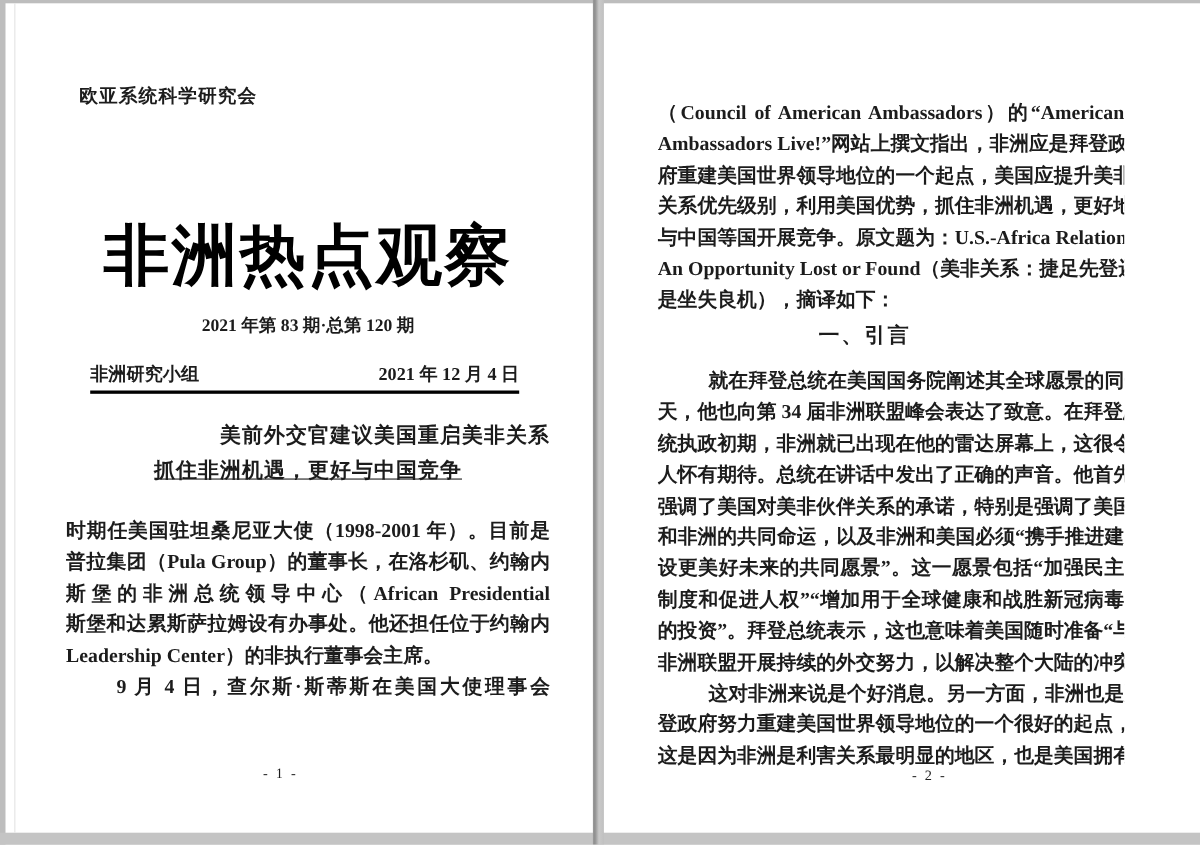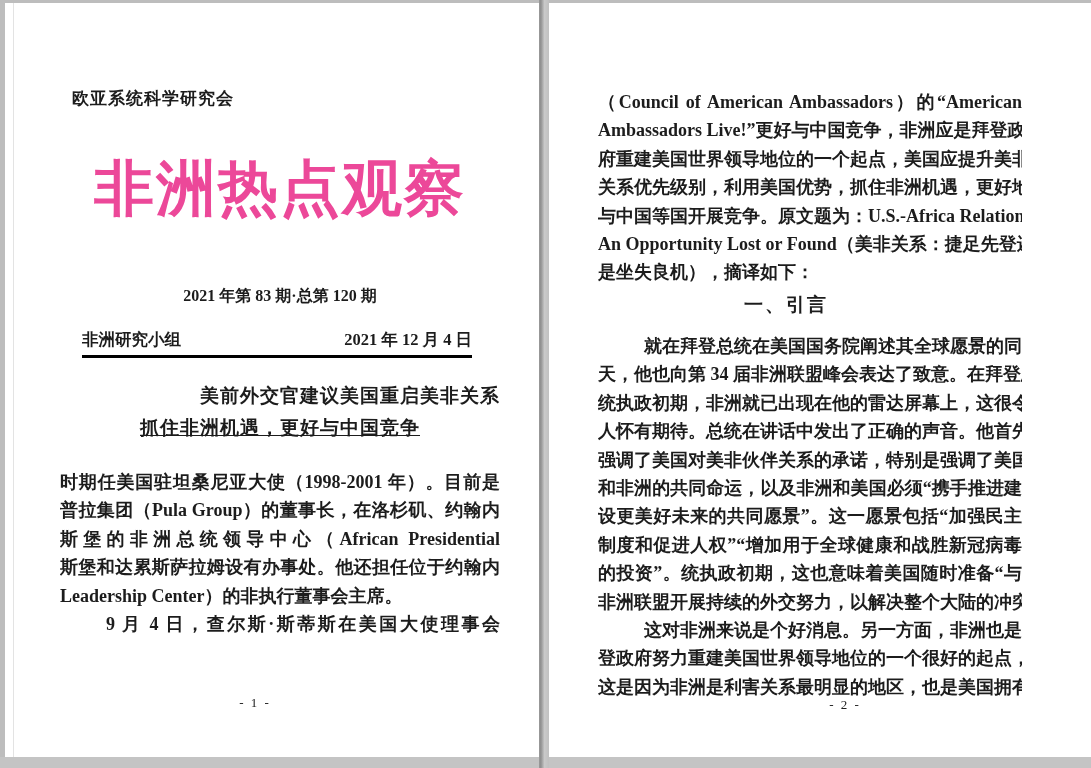--- a/index.html
+++ b/index.html
@@ -11,21 +11,21 @@
   .strip-left{left:0;top:0;width:5px;height:768px;background:#bdbdbd;}
   .strip-bottom{left:0;top:757px;width:1091px;height:11px;background:#c4c4c4;}
   .page-divider{left:539px;top:0;width:10px;height:768px;
     background:linear-gradient(90deg,#9a9a9a 0%,#8f8f8f 18%,#c9c9c9 55%,#c0c0c0 100%);}
   .page-edge-line{left:13px;top:3px;width:1px;height:754px;background:#e3e3e3;}
   .page{background:#ffffff;}
   .page1{left:5px;top:3px;width:534px;height:754px;}
   .page2{left:549px;top:3px;width:542px;height:754px;}
 
   
-  .org{left:72px;top:87px;width:300px;font-family:"Liberation Sans","DejaVu Sans",sans-serif;
+  .org{left:72px;top:76px;width:300px;font-family:"Liberation Sans","DejaVu Sans",sans-serif;
        font-weight:bold;font-size:17px;letter-spacing:1px;}
   .masthead{left:60px;top:156px;width:440px;text-align:center;font-weight:bold;
        font-size:60px;letter-spacing:2px;line-height:1.1;}
   .issue-line{left:60px;top:286px;width:440px;text-align:center;font-weight:bold;font-size:16px;}
   .info-row{left:82px;top:329px;width:390px;display:flex;justify-content:space-between;
        font-weight:bold;font-size:16.5px;font-family:"Liberation Sans","DejaVu Sans",sans-serif;}
   .info-row .date{font-family:"Liberation Serif","DejaVu Serif",serif;}
   .rule{left:82px;top:355px;width:390px;height:3px;background:#000;}
   .art-title1{left:60px;top:383px;width:440px;text-align:right;font-weight:bold;font-size:19px;letter-spacing:1px;}
   .art-title2{left:60px;top:415px;width:440px;text-align:center;font-weight:bold;font-size:19px;letter-spacing:1px;text-decoration:underline;}
@@ -52,21 +52,21 @@
   <div class="abs page page2"></div>
 
   <div class="abs strip-top"></div>
   <div class="abs strip-left"></div>
   <div class="abs strip-bottom"></div>
   <div class="abs page-divider"></div>
   <div class="abs page-edge-line"></div>
 
   <div class="abs org">欧亚系统科学研究会</div>
 
-  <div class="abs masthead" style="color:#ec4899;">非洲热点观察</div>
+  <div class="abs masthead" style="color:#000000;margin-top:44px;">非洲热点观察</div>
 
   <div class="abs issue-line">2021 年第 83 期·总第 120 期</div>
 
   <div class="abs info-row">
     <span class="group">非洲研究小组</span>
     <span class="date">2021 年 12 月 4 日</span>
   </div>
   <div class="abs rule"></div>
 
   <div class="abs art-title1">美前外交官建议美国重启美非关系</div>
@@ -78,40 +78,40 @@
     <div class="line">斯堡的非洲总统领导中心（African Presidential</div>
     <div class="line">斯堡和达累斯萨拉姆设有办事处。他还担任位于约翰内</div>
     <div class="line noj">Leadership Center）的非执行董事会主席。</div>
     <div class="line ind">9 月 4 日，查尔斯·斯蒂斯在美国大使理事会</div>
   </div>
 
   <div class="abs pagenum pn1">- 1 -</div>
 
   <div class="abs body2top">
     <div class="line">（Council of American Ambassadors）的“American</div>
-    <div class="line">Ambassadors Live!”更好与中国竞争，非洲应是拜登政</div>
+    <div class="line">Ambassadors Live!”网站上撰文指出，非洲应是拜登政</div>
     <div class="line">府重建美国世界领导地位的一个起点，美国应提升美非</div>
     <div class="line">关系优先级别，利用美国优势，抓住非洲机遇，更好地</div>
     <div class="line">与中国等国开展竞争。原文题为：U.S.-Africa Relations:</div>
     <div class="line">An Opportunity Lost or Found（美非关系：捷足先登还</div>
     <div class="line noj">是坐失良机），摘译如下：</div>
   </div>
 
   <div class="abs heading2">一、引言</div>
 
   <div class="abs body2sec">
     <div class="line ind">就在拜登总统在美国国务院阐述其全球愿景的同一</div>
     <div class="line">天，他也向第 34 届非洲联盟峰会表达了致意。在拜登总</div>
     <div class="line">统执政初期，非洲就已出现在他的雷达屏幕上，这很令</div>
     <div class="line">人怀有期待。总统在讲话中发出了正确的声音。他首先</div>
     <div class="line">强调了美国对美非伙伴关系的承诺，特别是强调了美国</div>
     <div class="line">和非洲的共同命运，以及非洲和美国必须“携手推进建</div>
     <div class="line">设更美好未来的共同愿景”。这一愿景包括“加强民主</div>
     <div class="line">制度和促进人权”“增加用于全球健康和战胜新冠病毒</div>
-    <div class="line">的投资”。统执政初期，这也意味着美国随时准备“与</div>
+    <div class="line">的投资”。拜登总统表示，这也意味着美国随时准备“与</div>
     <div class="line">非洲联盟开展持续的外交努力，以解决整个大陆的冲突”。</div>
     <div class="line ind">这对非洲来说是个好消息。另一方面，非洲也是拜</div>
     <div class="line">登政府努力重建美国世界领导地位的一个很好的起点，</div>
     <div class="line">这是因为非洲是利害关系最明显的地区，也是美国拥有</div>
   </div>
 
   <div class="abs pagenum pn2">- 2 -</div>
 
 </div>
 

